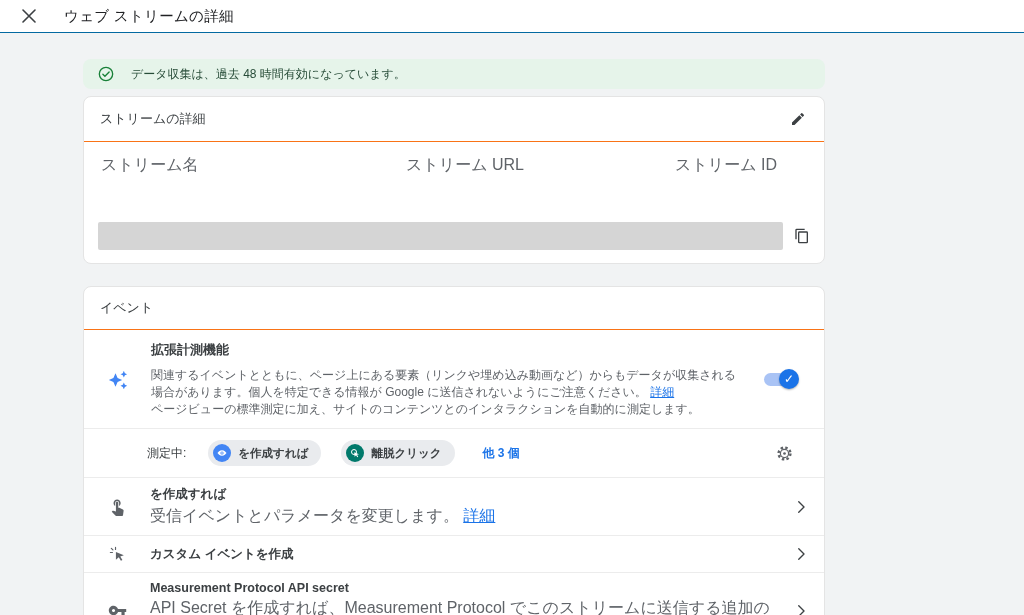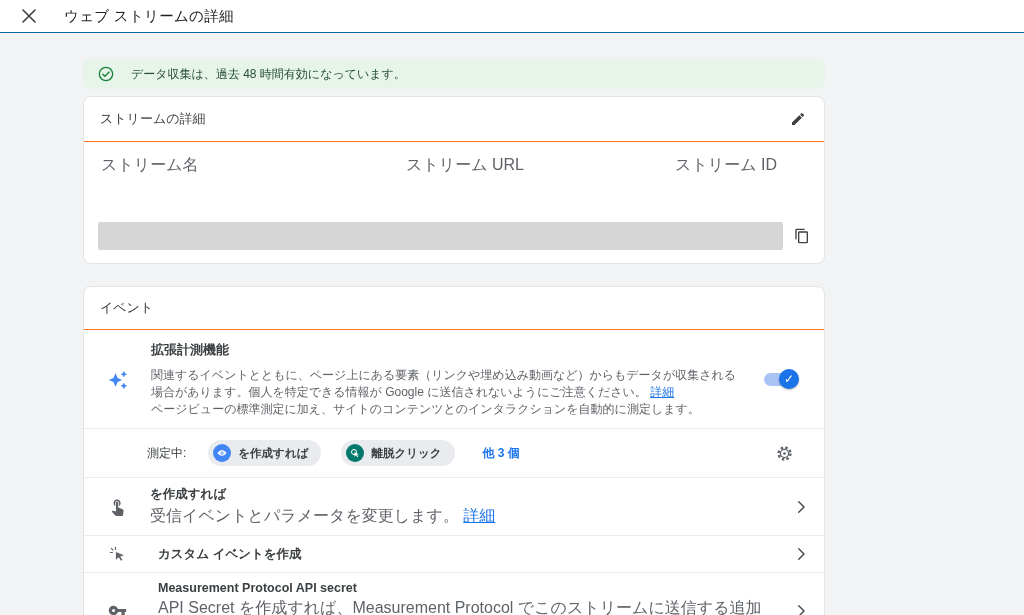--- a/index.html
+++ b/index.html
@@ -41,21 +41,21 @@
   
   .chips-row { display:flex; align-items:center; padding:11px 16px 11px 63px; gap:20px; }
   .measuring-label { font-size:12px; color:#3c4043; margin-right:2px; }
   .chip { display:flex; align-items:center; gap:7px; background:#e9ebee; border-radius:14px; padding:4px 13px 4px 5px; font-size:11.5px; font-weight:bold; color:#3c4043; }
   .chip-ic { width:18px; height:18px; border-radius:50%; display:flex; align-items:center; justify-content:center; flex:none; }
   .more-link { font-size:12px; font-weight:bold; color:#1a73e8; margin-left:8px; text-decoration:none; }
   .gear { margin-left:auto; margin-right:14px; }
 
   
   .list-row { display:flex; align-items:center; padding:8px 14px 8px 22px; min-height:37px; cursor:pointer; }
-  .list-row + .list-row { border-top:1px solid #ececec;gap:8px; }
+  .list-row + .list-row { border-top:1px solid #ececec; }
   .row-icon { width:22px; flex:none; display:flex; justify-content:center; }
   .row-text { flex:1; margin-left:22px; }
   .row-title { font-size:12.5px; font-weight:bold; color:#3c4043; }
   .row-desc { font-size:16px; color:#5f6368; margin-top:3px; }
   .row-right { display:flex; align-items:center; gap:14px; margin-left:12px; }
   .link { color:#1a73e8; text-decoration:underline; cursor:pointer; }
 </style>
 </head>
 <body>
 

